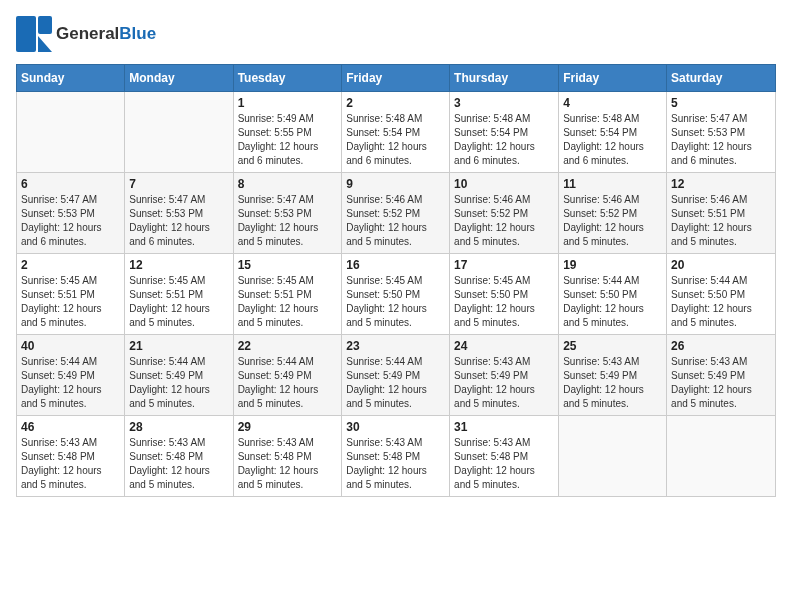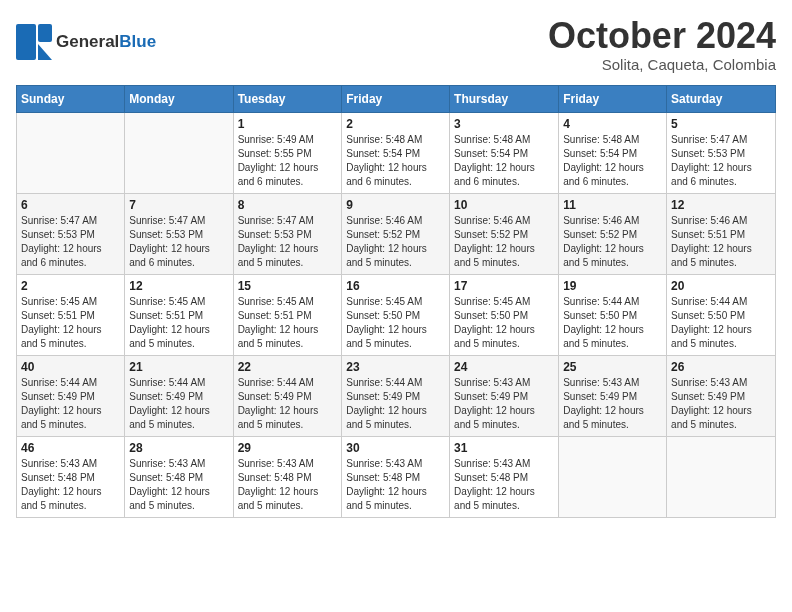--- a/index.html
+++ b/index.html
@@ -73,39 +73,35 @@
     }
     .empty-cell {
       background: #f9f9f9;
     }
   </style>
 </head>
 <body>
 
 <div class="header">
   <div class="logo">
-    <div style="display:flex; align-items:center; gap:2px;margin-top:8px;">
+    <div style="display:flex; align-items:center; gap:2px;">
       <div style="position:relative; width:36px; height:36px;">
         <svg width="36" height="36" viewBox="0 0 36 36">
           <rect x="0" y="0" width="20" height="36" fill="#1a6bb5" rx="2"></rect>
           <rect x="22" y="0" width="14" height="18" fill="#1a6bb5" rx="2"></rect>
           <polygon points="22,20 36,36 22,36" fill="#1a6bb5"></polygon>
         </svg>
       </div>
       <div style="margin-left:2px;">
         <div style="font-size:17px; font-weight:bold; line-height:1.1;">
           <span style="color:#333;">General</span><span style="color:#1a6bb5;">Blue</span>
         </div>
       </div>
     </div>
   </div>
-  <div class="title-block">
-    <div class="month-title">October 2024</div>
-    <div class="location">Solita, Caqueta, Colombia</div>
-  </div>
 </div>
 
 <table>
   <thead>
     <tr id="header-row">
         <th>Sunday</th>
         <th>Monday</th>
         <th>Tuesday</th>
         <th>Friday</th>
         <th>Thursday</th>

